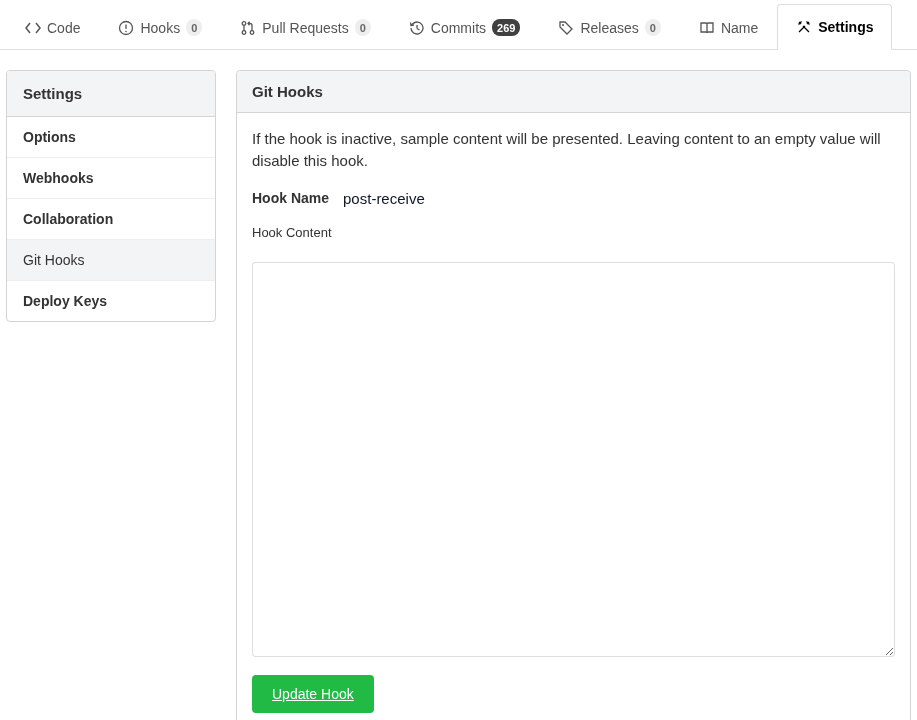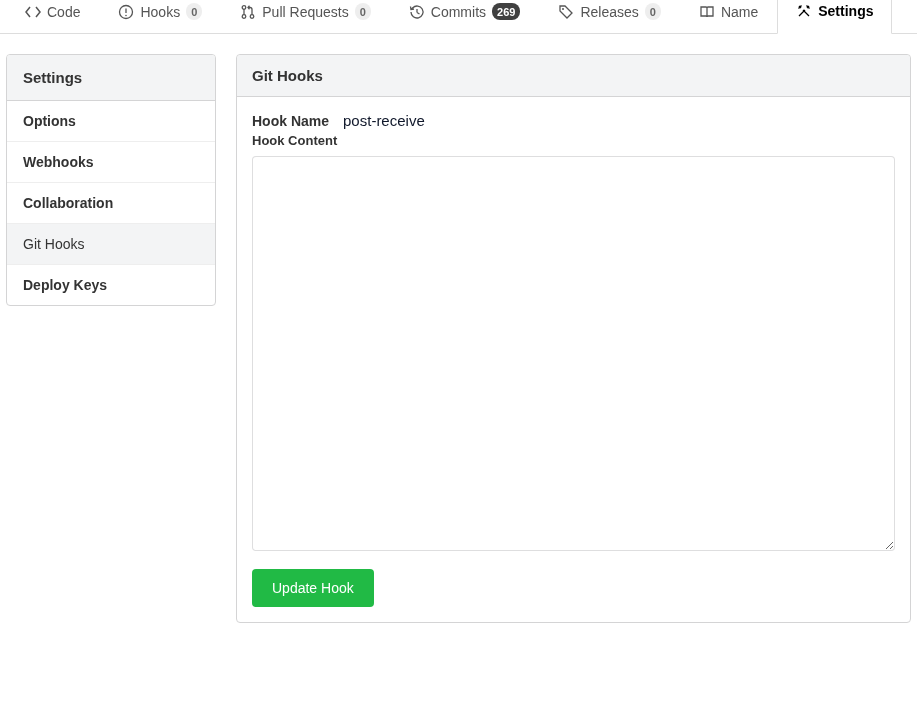--- a/index.html
+++ b/index.html
@@ -7,21 +7,21 @@
       font-family: "Helvetica Neue", Arial, sans-serif;
       font-size: 14px;
       color: #333;
       background: #fff;
     }
     .top-tabs {
       display: flex;
       border-bottom: 1px solid #ddd;
       padding: 0 6px;
       align-items: flex-end;
-      height: 34px;
+      height: 50px;
     }
     .tab {
       display: flex;
       align-items: center;
       gap: 6px;
       padding: 14px 18px;
       color: #555;
       cursor: pointer;
       font-size: 14px;
       border: 1px solid transparent;
@@ -107,34 +107,34 @@
     }
     .help-text {
       margin-bottom: 18px;
       line-height: 1.45;
       font-size: 15px;
     }
     .field-row {
       display: flex;
       align-items: center;
       gap: 14px;
-      margin-bottom: 4px;
+      margin-bottom: 18px;
     }
     .field-label-bold {
       font-weight: bold;
       font-size: 14px;
     }
     .field-value {
       font-size: 15px;
       color: #0f172a;
     }
     .field-label-block {
-      font-weight: bold;
+      font-weight: normal;
       font-size: 13px;
-      margin-bottom: 8px;
+      margin-bottom: 22px;
       display: block;
     }
     textarea.hook-content {
       width: 100%;
       height: 395px;
       border: 1px solid rgba(34,36,38,.15);
       border-radius: 4px;
       padding: 10px;
       font-family: inherit;
       font-size: 14px;
@@ -142,20 +142,21 @@
     }
     .btn-green {
       background: #21ba45;
       color: #fff;
       border: none;
       border-radius: 4px;
       padding: 11px 20px;
       font-size: 14px;
       cursor: pointer;
       margin-top: 15px;
+      text-decoration: underline;
     }
   </style>
 </head>
 <body>
 
 <div class="top-tabs">
   <div class="tab">
     <svg class="icon-svg" viewBox="0 0 16 16" fill="none" stroke="currentColor" stroke-width="1.5">
         <path d="M5 3L1 8l4 5M11 3l4 5-4 5"></path>
       </svg>
@@ -221,20 +222,21 @@
     <div class="sidebar-item">Options</div>
     <div class="sidebar-item">Webhooks</div>
     <div class="sidebar-item">Collaboration</div>
     <div class="sidebar-item active">Git Hooks</div>
     <div class="sidebar-item">Deploy Keys</div>
   </div>
 
   <div class="main">
     <div class="main-header">Git Hooks</div>
     <div class="main-body">
+      <p class="help-text">If the hook is inactive, sample content will be presented. Leaving content to an empty value will disable this hook.</p>
       <div class="field-row">
         <span class="field-label-bold">Hook Name</span>
         <span class="field-value">post-receive</span>
       </div>
       <label class="field-label-block">Hook Content</label>
       <textarea class="hook-content" style=""></textarea>
       <div>
         <button class="btn-green">Update Hook</button>
       </div>
     </div>

